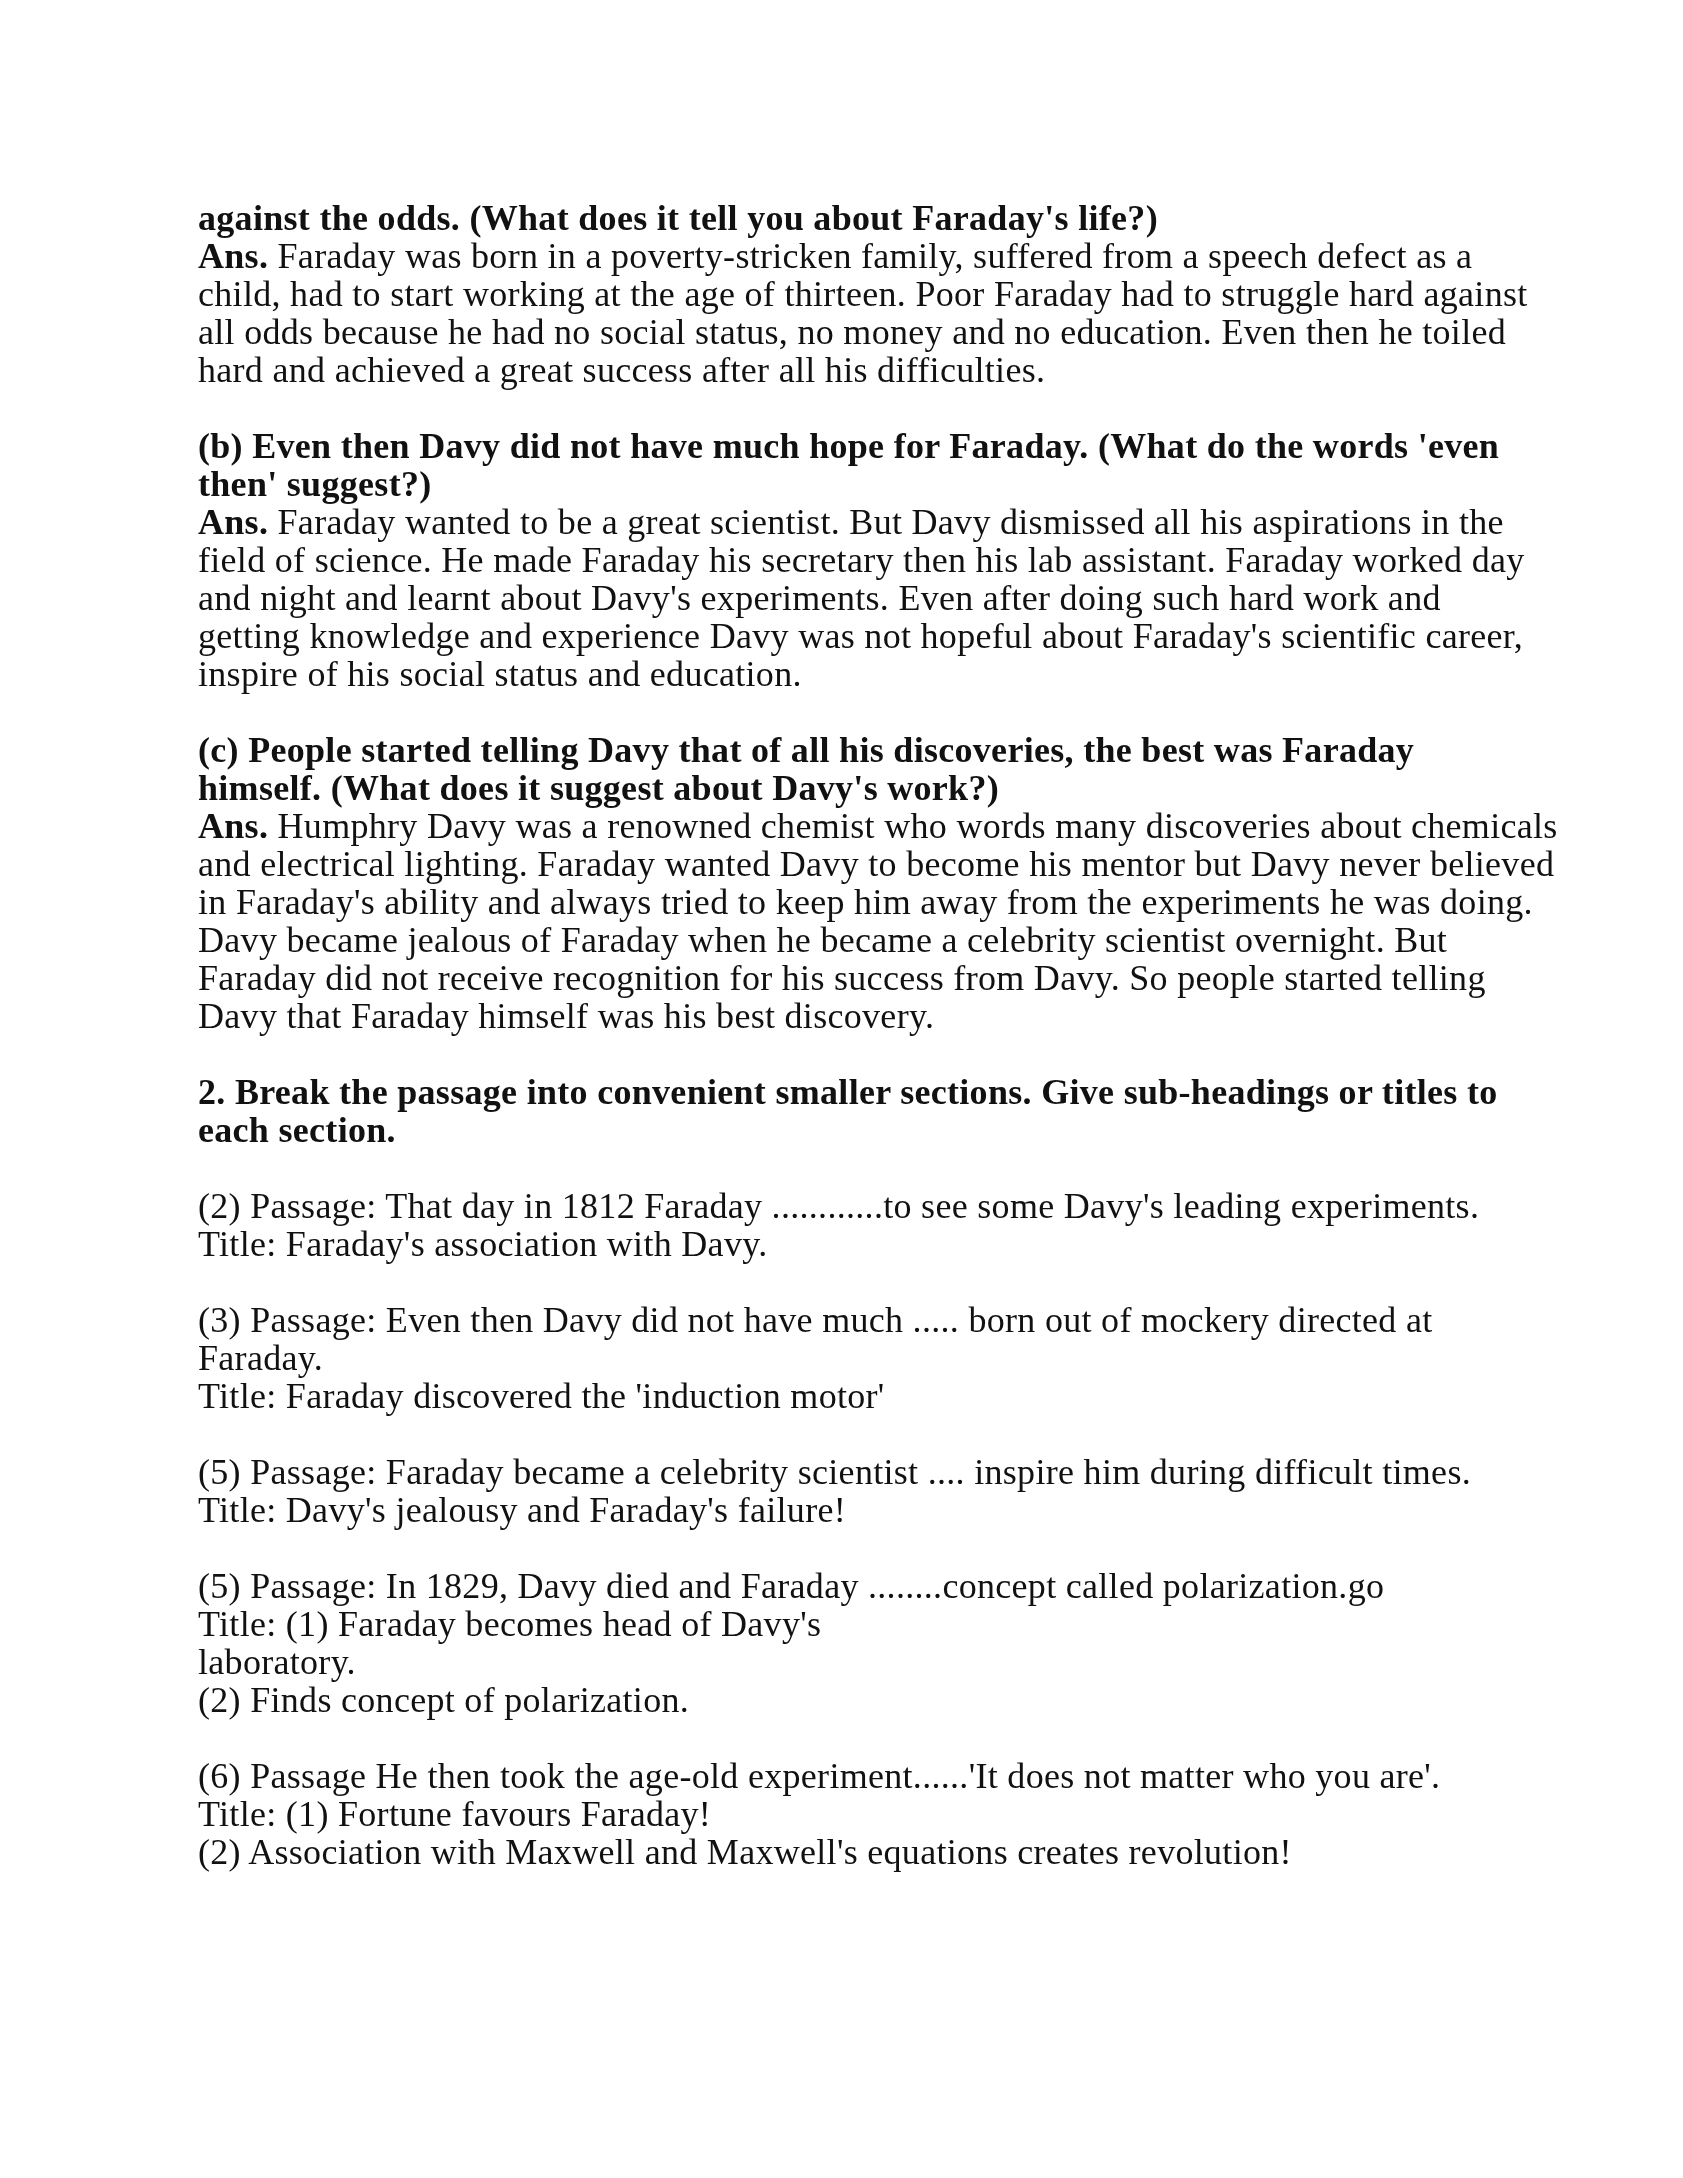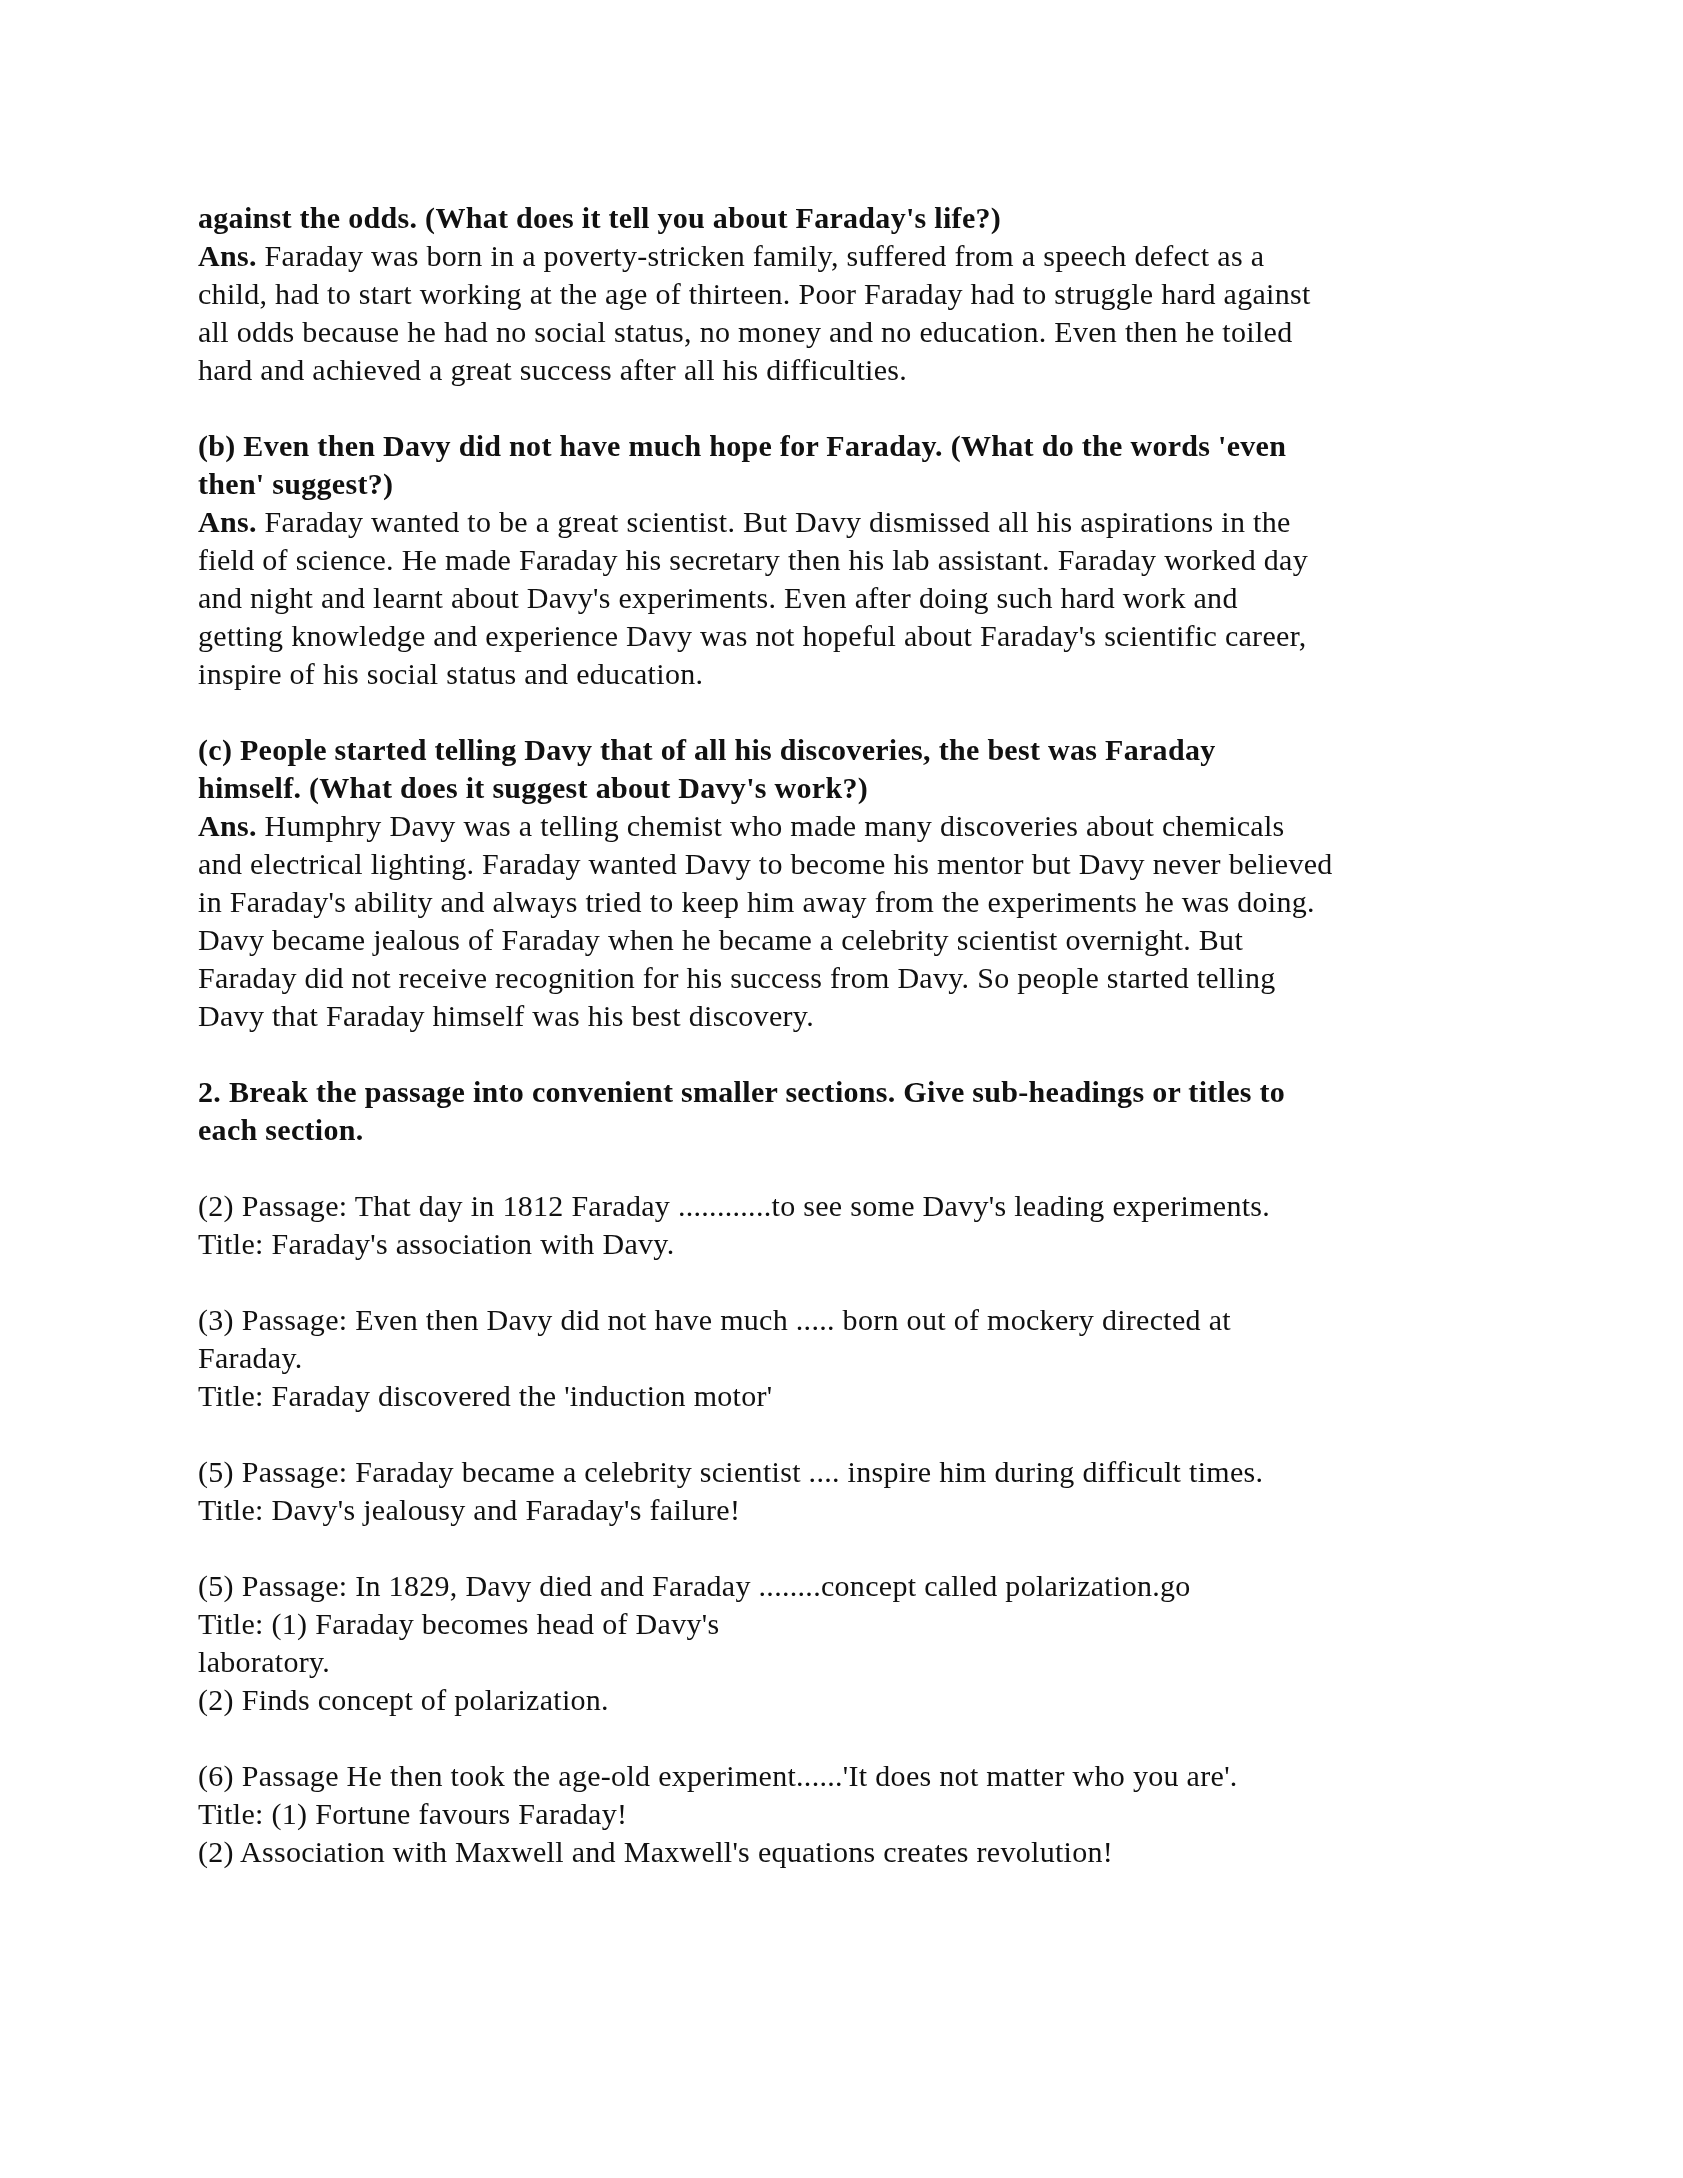--- a/index.html
+++ b/index.html
@@ -13,21 +13,21 @@
       position: relative;
       overflow: hidden;
       font-family: "Liberation Serif", "DejaVu Serif", serif;
       color: #111111;
     }
     .page {
       position: absolute;
       left: 198px;
       top: 199px;
       width: 1307px;
-      font-size: 30px;
+      font-size: 36px;
       line-height: 38px;
       letter-spacing: 0.3px;
     }
     .line {
       display: block;
       white-space: nowrap;
       height: 38px;
     }
     .blank {
       display: block;
@@ -62,21 +62,21 @@
     <span class="line">field of science. He made Faraday his secretary then his lab assistant. Faraday worked day</span>
     <span class="line">and night and learnt about Davy's experiments. Even after doing such hard work and</span>
     <span class="line">getting knowledge and experience Davy was not hopeful about Faraday's scientific career,</span>
     <span class="line">inspire of his social status and education.</span>
   </div>
   <span class="blank"></span>
 
   <div>
     <span class="line bold">(c) People started telling Davy that of all his discoveries, the best was Faraday</span>
     <span class="line bold">himself. (What does it suggest about Davy's work?)</span>
-    <span class="line"><span class="ans-label">Ans.</span><span> Humphry Davy was a telling chemist who made many discoveries about chemicals</span></span>
+    <span class="line"><span class="ans-label">Ans.</span><span> Humphry Davy was a renowned chemist who words many discoveries about chemicals</span></span>
     <span class="line">and electrical lighting. Faraday wanted Davy to become his mentor but Davy never believed</span>
     <span class="line">in Faraday's ability and always tried to keep him away from the experiments he was doing.</span>
     <span class="line">Davy became jealous of Faraday when he became a celebrity scientist overnight. But</span>
     <span class="line">Faraday did not receive recognition for his success from Davy. So people started telling</span>
     <span class="line">Davy that Faraday himself was his best discovery.</span>
   </div>
   <span class="blank"></span>
 
   <div>
     <span class="line bold">2. Break the passage into convenient smaller sections. Give sub-headings or titles to</span>

